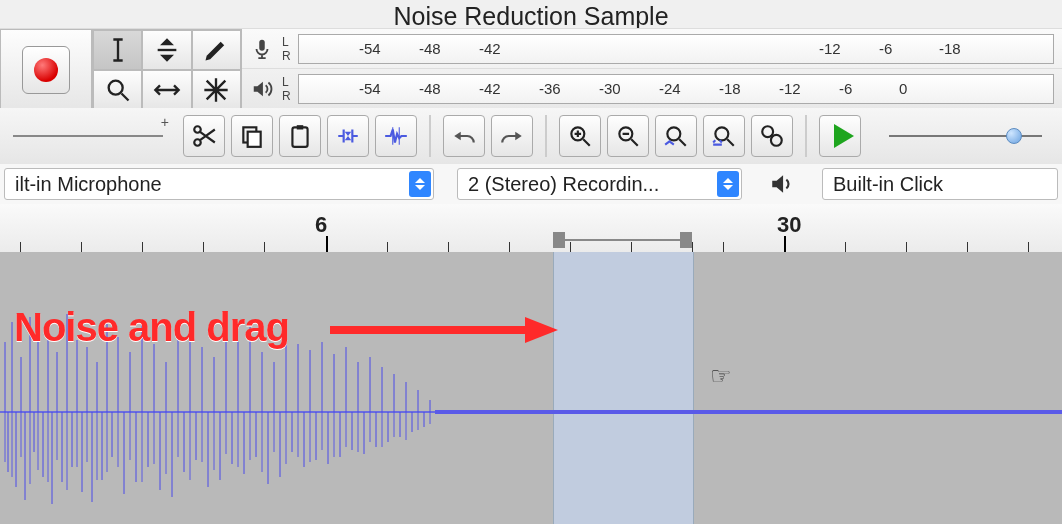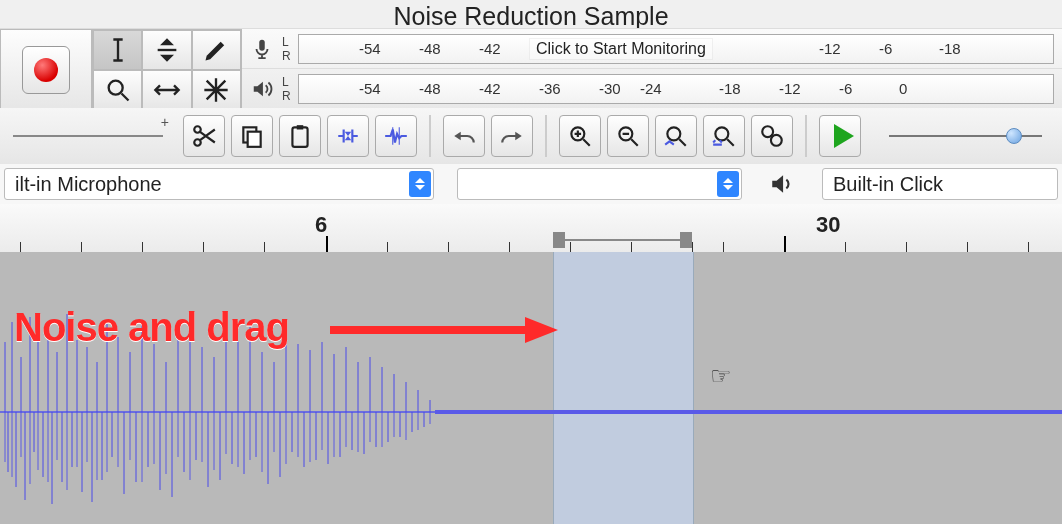--- a/index.html
+++ b/index.html
@@ -107,21 +107,20 @@
           </svg>
       </div>
       <div class="lr">
           <span>L</span>
           <span>R</span>
         </div>
       <div class="meter-track">
         <span class="tick" style="left:60px">-54</span>
         <span class="tick" style="left:120px">-48</span>
         <span class="tick" style="left:180px">-42</span>
-        <span class="monitor-label">Click to Start Monitoring</span>
         <span class="tick" style="left:520px">-12</span>
         <span class="tick" style="left:580px">-6</span>
         <span class="tick" style="left:640px" hidden="">-18</span>
       </div>
     </div>
     <div class="meter-row">
       <div class="meter-icon">
         <svg width="22" height="22" viewBox="0 0 24 24">
             <path d="M3 9v6h4l6 5V4L7 9H3z" fill="#444"></path>
             <path d="M16 8a5 5 0 010 8M19 5a9 9 0 010 14" stroke="#444" stroke-width="2" fill="none"></path>
@@ -130,21 +129,21 @@
       <div class="lr">
           <span>L</span>
           <span>R</span>
         </div>
       <div class="meter-track">
         <span class="tick" style="left:60px">-54</span>
         <span class="tick" style="left:120px">-48</span>
         <span class="tick" style="left:180px">-42</span>
         <span class="tick" style="left:240px">-36</span>
         <span class="tick" style="left:300px">-30</span>
-        <span class="tick" style="left:341px">-24</span>
+        <span class="tick" style="left:360px">-24</span>
         <span class="tick" style="left:420px">-18</span>
         <span class="tick" style="left:480px">-12</span>
         <span class="tick" style="left:540px">-6</span>
         <span class="tick" style="left:600px">0</span>
       </div>
     </div>
   </div>
 </div>
 
 <div class="toolbar-mid">
@@ -241,36 +240,37 @@
       <div class="thumb"></div>
     </div>
 </div>
 
 <div class="dev-row">
   <div class="dropdown" style="width:390px">
     <span>ilt-in Microphone</span>
     <span class="arrow"></span>
   </div>
   <div class="dropdown" style="width:245px">
+    <span>2 (Stereo) Recordin...</span>
     <span class="arrow"></span>
   </div>
   <div class="spk">
     <svg width="26" height="26" viewBox="0 0 24 24">
         <path d="M3 9v6h4l6 5V4L7 9H3z" fill="#333"></path>
         <path d="M16 8a5 5 0 010 8" stroke="#333" stroke-width="2" fill="none"></path>
       </svg>
   </div>
   <div class="dropdown" style="flex:1">
     <span>Built-in Click</span>
   </div>
 </div>
 
 <div class="timeline">
   <span class="num" style="left:315px">6</span>
-  <span class="num" style="left:816px">30</span>
+  <span class="num" style="left:777px">30</span>
   <div class="tick-major" style="left:326px"></div>
   <div class="tick-major" style="left:784px"></div>
   <div class="tick-minor" style="left:20px"></div>
     <div class="tick-minor" style="left:81px"></div>
     <div class="tick-minor" style="left:142px"></div>
     <div class="tick-minor" style="left:203px"></div>
     <div class="tick-minor" style="left:264px"></div>
   <div class="tick-minor" style="left:387px"></div>
     <div class="tick-minor" style="left:448px"></div>
     <div class="tick-minor" style="left:509px"></div>

